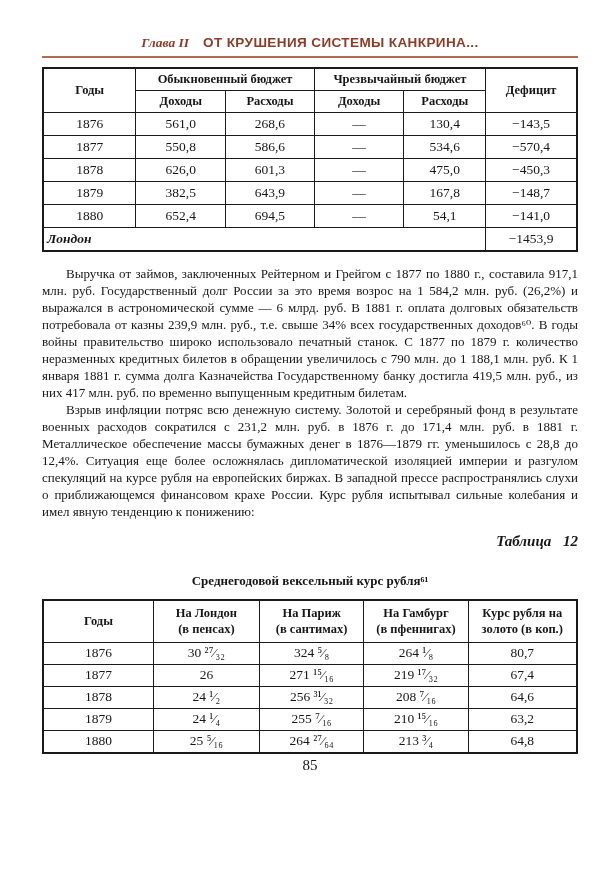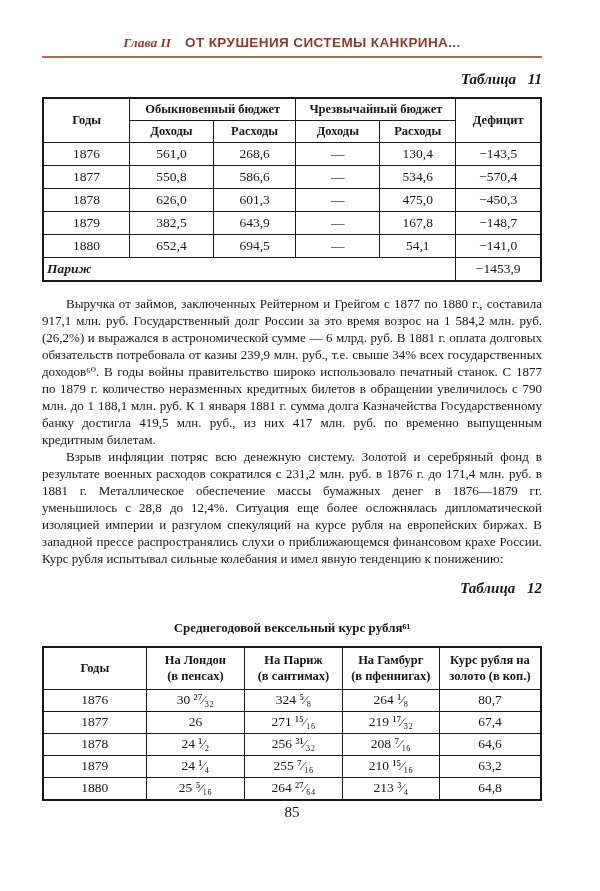--- a/index.html
+++ b/index.html
@@ -1,19 +1,19 @@
 <!DOCTYPE html>
 <html style="--accent: #8c3b28; --rule: #ad6c4b; --ink: #161616; --paper: #ffffff;"><head>
 <meta charset="utf-8">
 <style>
   html,body { margin:0; padding:0; background:#ffffff; }
   body { width:600px; height:891px; overflow:hidden; }
   .page {
     box-sizing:border-box; width:600px; height:891px;
-    padding:33px 58px 0 42px;
+    padding:33px 22px 0 42px;
     font-family:"Liberation Serif","DejaVu Serif",serif;
     color:var(--ink,#161616); background:var(--paper,#ffffff);
   }
   .running-head {
     text-align:center; padding-bottom:5px;
     border-bottom:2px solid var(--rule,#ad6c4b);
     white-space:nowrap;
   }
   .chapter {
     font-style:italic; font-weight:bold; font-size:13.5px;
@@ -49,21 +49,20 @@
 </head>
 <body>
 
 <div class="page">
 
   <div class="running-head">
     <span class="chapter">Глава II</span>
     <span class="head-title">ОТ КРУШЕНИЯ СИСТЕМЫ КАНКРИНА...</span>
   </div>
 
-  <div class="table-caption">Таблица 11</div>
 
   <table class="t11">
     <colgroup>
       <col style="width:17.4%">
         <col style="width:16.8%">
         <col style="width:16.6%">
       <col style="width:16.8%">
         <col style="width:15.3%">
         <col style="width:17.1%">
     </colgroup>
@@ -116,21 +115,21 @@
       </tr>
       <tr>
         <td>1880</td>
         <td>652,4</td>
         <td>694,5</td>
         <td>—</td>
         <td>54,1</td>
         <td>−141,0</td>
       </tr>
       <tr>
-        <td colspan="5" class="itogo-cell">Париж</td>
+        <td colspan="5" class="itogo-cell">Лондон</td>
         <td>−1453,9</td>
       </tr>
     </tbody>
   </table>
 
   <p class="body-text first">Выручка от займов, заключенных Рейтерном и Грейгом с 1877 по 1880 г., составила 917,1 млн. руб. Государственный долг России за это время возрос на 1 584,2 млн. руб. (26,2%) и выражался в астрономической сумме — 6 млрд. руб. В 1881 г. оплата долговых обязательств потребовала от казны 239,9 млн. руб., т.е. свыше 34% всех государственных доходов⁶⁰. В годы войны правительство широко использовало печатный станок. С 1877 по 1879 г. количество неразменных кредитных билетов в обращении увеличилось с 790 млн. до 1 188,1 млн. руб. К 1 января 1881 г. сумма долга Казначейства Государственному банку достигла 419,5 млн. руб., из них 417 млн. руб. по временно выпущенным кредитным билетам.</p>
   <p class="body-text">Взрыв инфляции потряс всю денежную систему. Золотой и серебряный фонд в результате военных расходов сократился с 231,2 млн. руб. в 1876 г. до 171,4 млн. руб. в 1881 г. Металлическое обеспечение массы бумажных денег в 1876—1879 гг. уменьшилось с 28,8 до 12,4%. Ситуация еще более осложнялась дипломатической изоляцией империи и разгулом спекуляций на курсе рубля на европейских биржах. В западной прессе распространялись слухи о приближающемся финансовом крахе России. Курс рубля испытывал сильные колебания и имел явную тенденцию к понижению:</p>
 
   <div class="table-caption">Таблица 12</div>
   <div class="t12-title">Среднегодовой вексельный курс рубля⁶¹</div>

